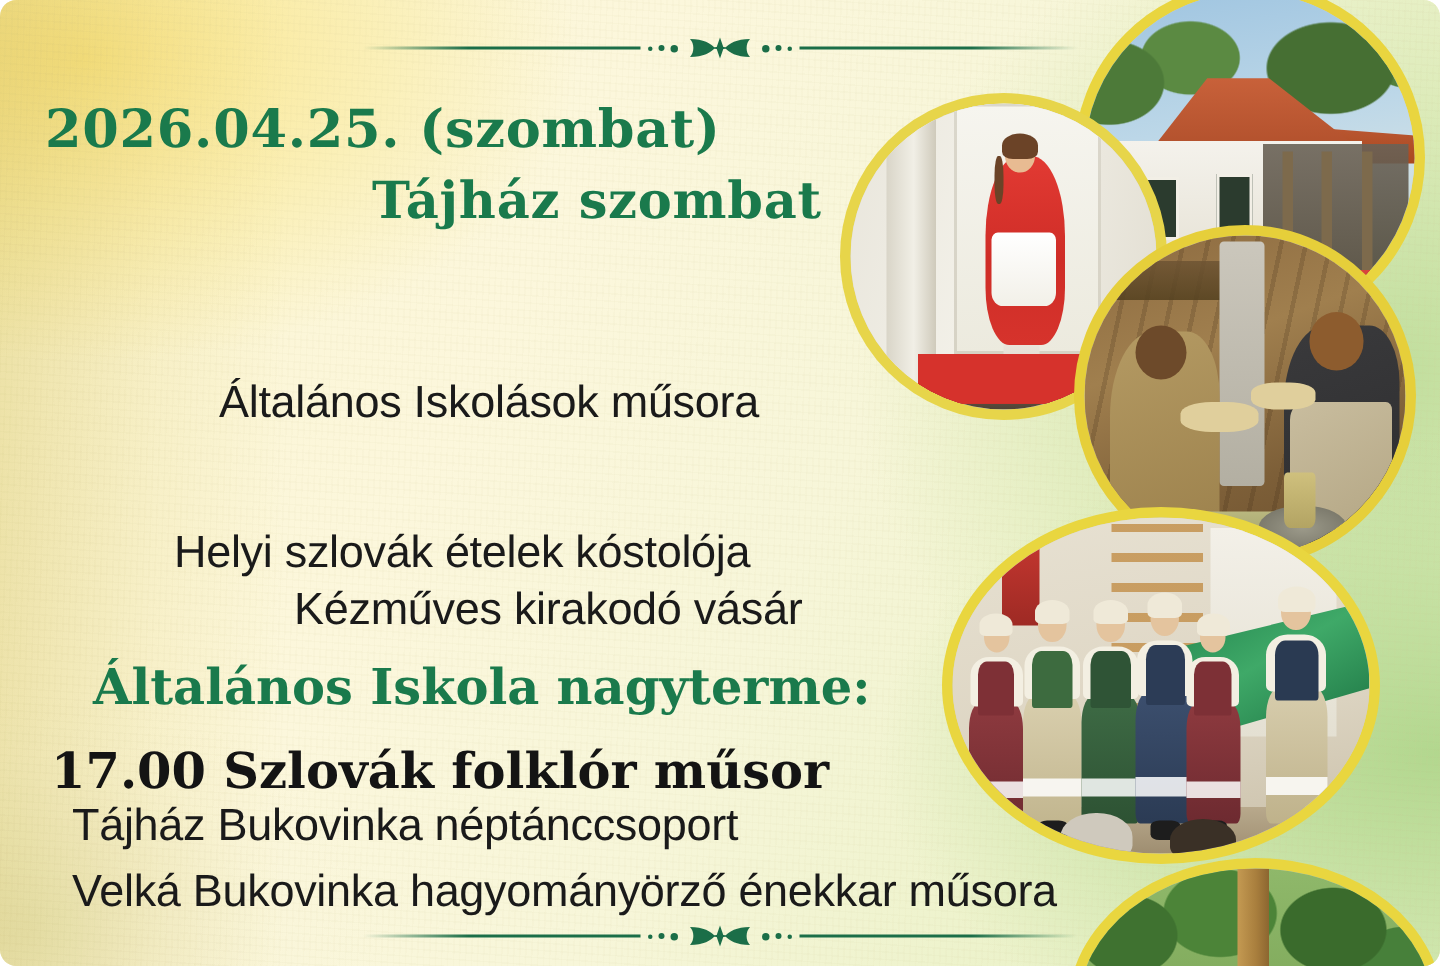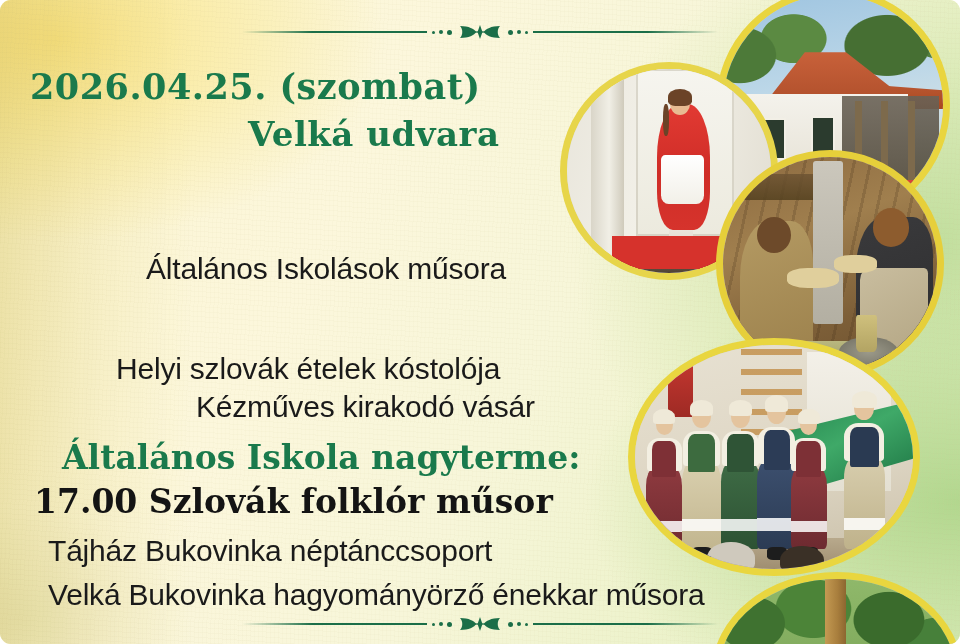--- a/index.html
+++ b/index.html
@@ -260,21 +260,21 @@
   .l9 { left: 48px;  top: 578px; }
 
   .t-hall {
     left: 62px; top: 438px;
     font-family: "DejaVu Serif", serif;
     font-weight: 700;
     font-size: 33px;
     color: #1a7a4c;
   }
   .t-folklor {
-    left: 34px; top: 482px;
+    left: 34px; top: 494px;
     font-family: "DejaVu Serif", serif;
     font-weight: 700;
     font-size: 33px;
     color: #141414;
   }
 </style>
 </head>
 <body>
 
 <div id="poster">
@@ -430,21 +430,21 @@
   <div class="photo" id="photo-outdoor">
     <div class="inner">
       <div class="out-sky"></div>
       <div class="out-trees"></div>
       <div class="out-post"></div>
 
     </div>
   </div>
 
   <div class="txt t-date">2026.04.25. (szombat)</div>
-  <div class="txt t-venue">Velká udvara</div>
+  <div class="txt t-venue">Tájház szombat</div>
 
   <div class="txt t-body l3">Általános Iskolások műsora</div>
   <div class="txt t-body l5">Helyi szlovák ételek kóstolója</div>
   <div class="txt t-hall">Általános Iskola nagyterme:</div>
 
   <div class="txt t-body l6">Kézműves kirakodó vásár</div>
   <div class="txt t-folklor">17.00 Szlovák folklór műsor</div>
   <div class="txt t-body l8">Tájház Bukovinka néptánccsoport</div>
   <div class="txt t-body l9">Velká Bukovinka hagyományörző énekkar műsora</div>
 

